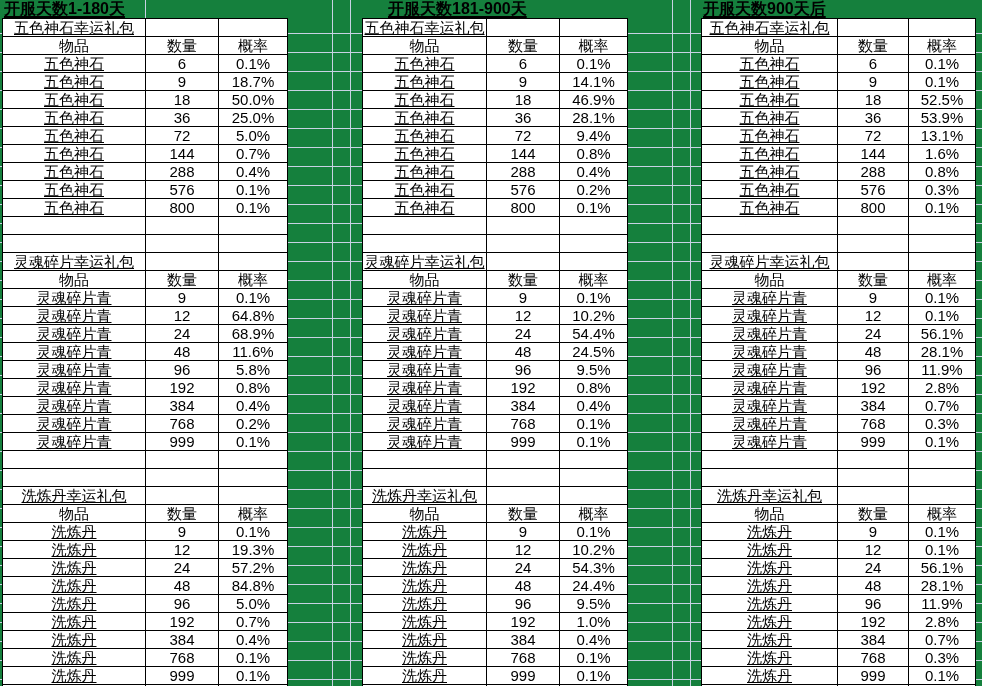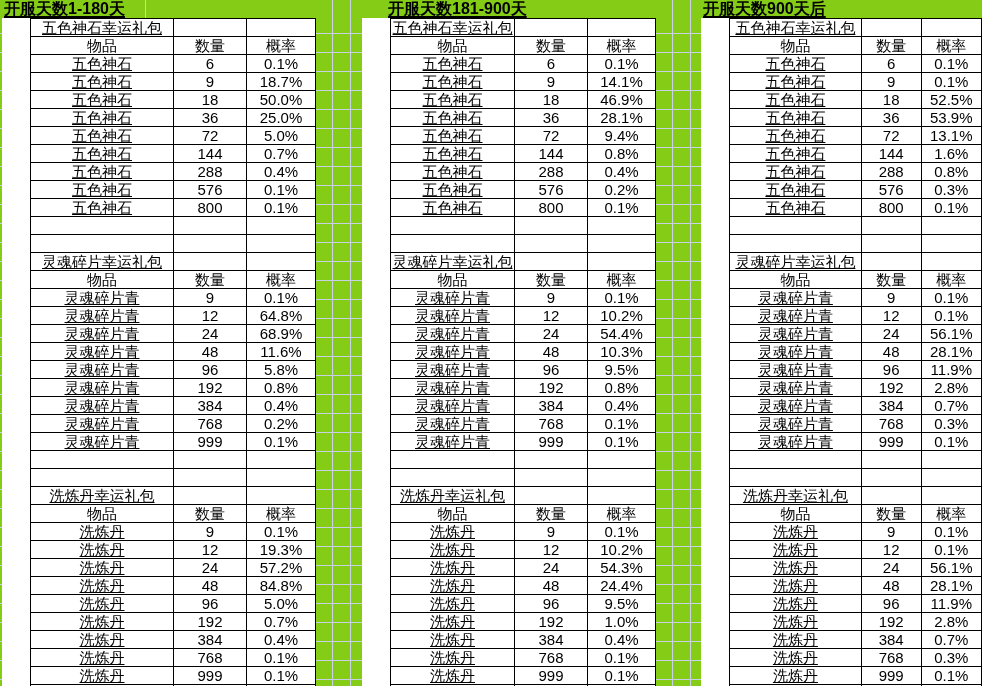--- a/index.html
+++ b/index.html
@@ -1,18 +1,18 @@
 <!DOCTYPE html>
 <html><head>
 <meta charset="utf-8">
 <style>
   html,body { margin:0; padding:0; background:#fff; }
   .sheet {
     position:relative; width:982px; height:686px;
-    background:#84cc16; overflow:hidden;
+    background:#15803d; overflow:hidden;
     font-family:"Liberation Sans", sans-serif;
     color:#000;
   }
   
   .hgrid {
     position:absolute; left:0; right:0; top:33px; bottom:0;
     background:repeating-linear-gradient(to bottom, #c8d2e4 0 1px, transparent 1px 19px);
     z-index:0;
   }
   .vline { position:absolute; top:0; bottom:0; width:1px; background:#c8d2e4; z-index:0; }
@@ -23,21 +23,21 @@
     position:absolute; top:0; height:18px; line-height:18px;
     font-weight:bold; font-size:16px; white-space:nowrap;
     text-decoration:underline; text-decoration-thickness:2px; text-underline-offset:2px;
     z-index:2; letter-spacing:0;
   }
   .t0 { left:4px; } .t1 { left:348px;margin-left:40px; } .t2 { left:703px; }
 
   .table-block { position:absolute; top:18px; height:668px; overflow:hidden; background:#fff; z-index:1; }
   .b0 { left:2px; }  .b1 { left:362px; } .b2 { left:701px; }
 
-  table.pack-grid { border-collapse:collapse; table-layout:fixed;margin-left:28px; }
+  table.pack-grid { border-collapse:collapse; table-layout:fixed; }
   table.pack-grid td {
     border:1px solid #000; padding:0; height:17px;
     font-size:15px; line-height:17px; text-align:center;
     white-space:nowrap; overflow:hidden;
   }
   table.pack-grid tr.stub td { height:2px; border-bottom:none; }
   td.u { text-decoration:underline; text-underline-offset:1px; }
 </style>
 </head>
 <body>
@@ -349,21 +349,21 @@
             <td>10.2%</td>
           </tr>
           <tr>
             <td class="u">灵魂碎片青</td>
             <td>24</td>
             <td>54.4%</td>
           </tr>
           <tr>
             <td class="u">灵魂碎片青</td>
             <td>48</td>
-            <td>10.3%</td>
+            <td>24.5%</td>
           </tr>
           <tr>
             <td class="u">灵魂碎片青</td>
             <td>96</td>
             <td>9.5%</td>
           </tr>
           <tr>
             <td class="u">灵魂碎片青</td>
             <td>192</td>
             <td>0.8%</td>

